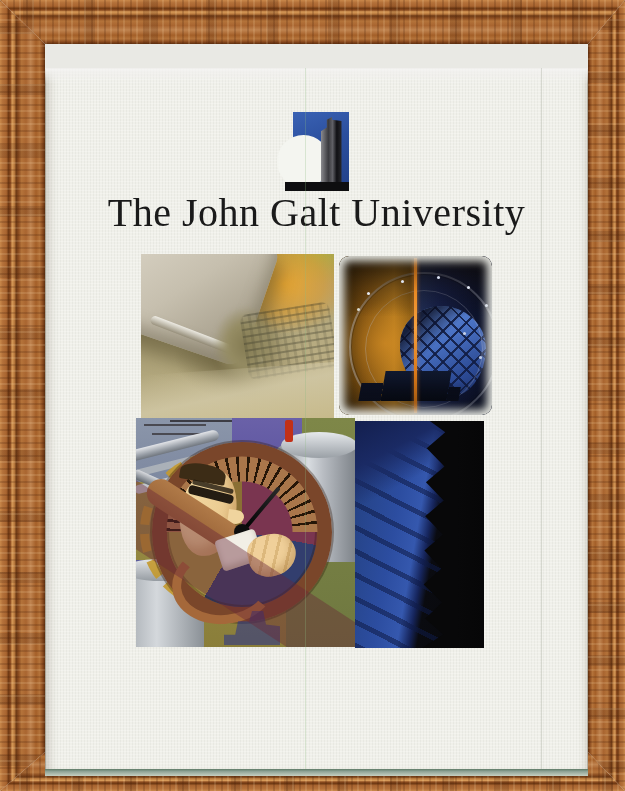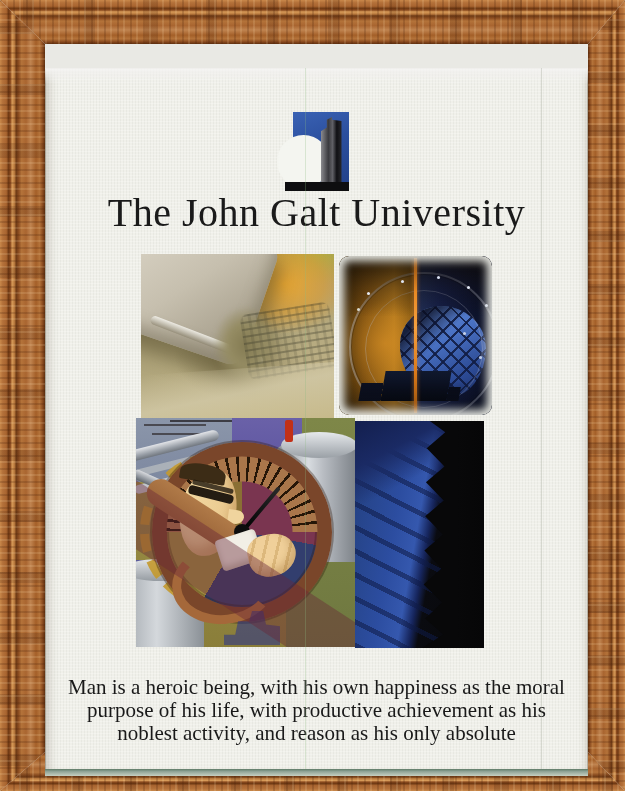--- a/index.html
+++ b/index.html
@@ -284,24 +284,19 @@
         <div class="g-sash"></div>
       </div>
 
       <div class="panel p-building">
         <div class="b-teeth"></div>
         <div class="b-right"></div>
       </div>
 
     </div>
 
-    <div class="quote">
-      <div>Man is a heroic being, with his own happiness as the moral</div>
-      <div>purpose of his life, with productive achievement as his</div>
-      <div>noblest activity, and reason as his only absolute</div>
-    </div>
 
     <div class="scan-line a"></div>
     <div class="scan-line b"></div>
     <div class="glass-edge"></div>
   </div>
 
 </div>
 
 </body></html>

